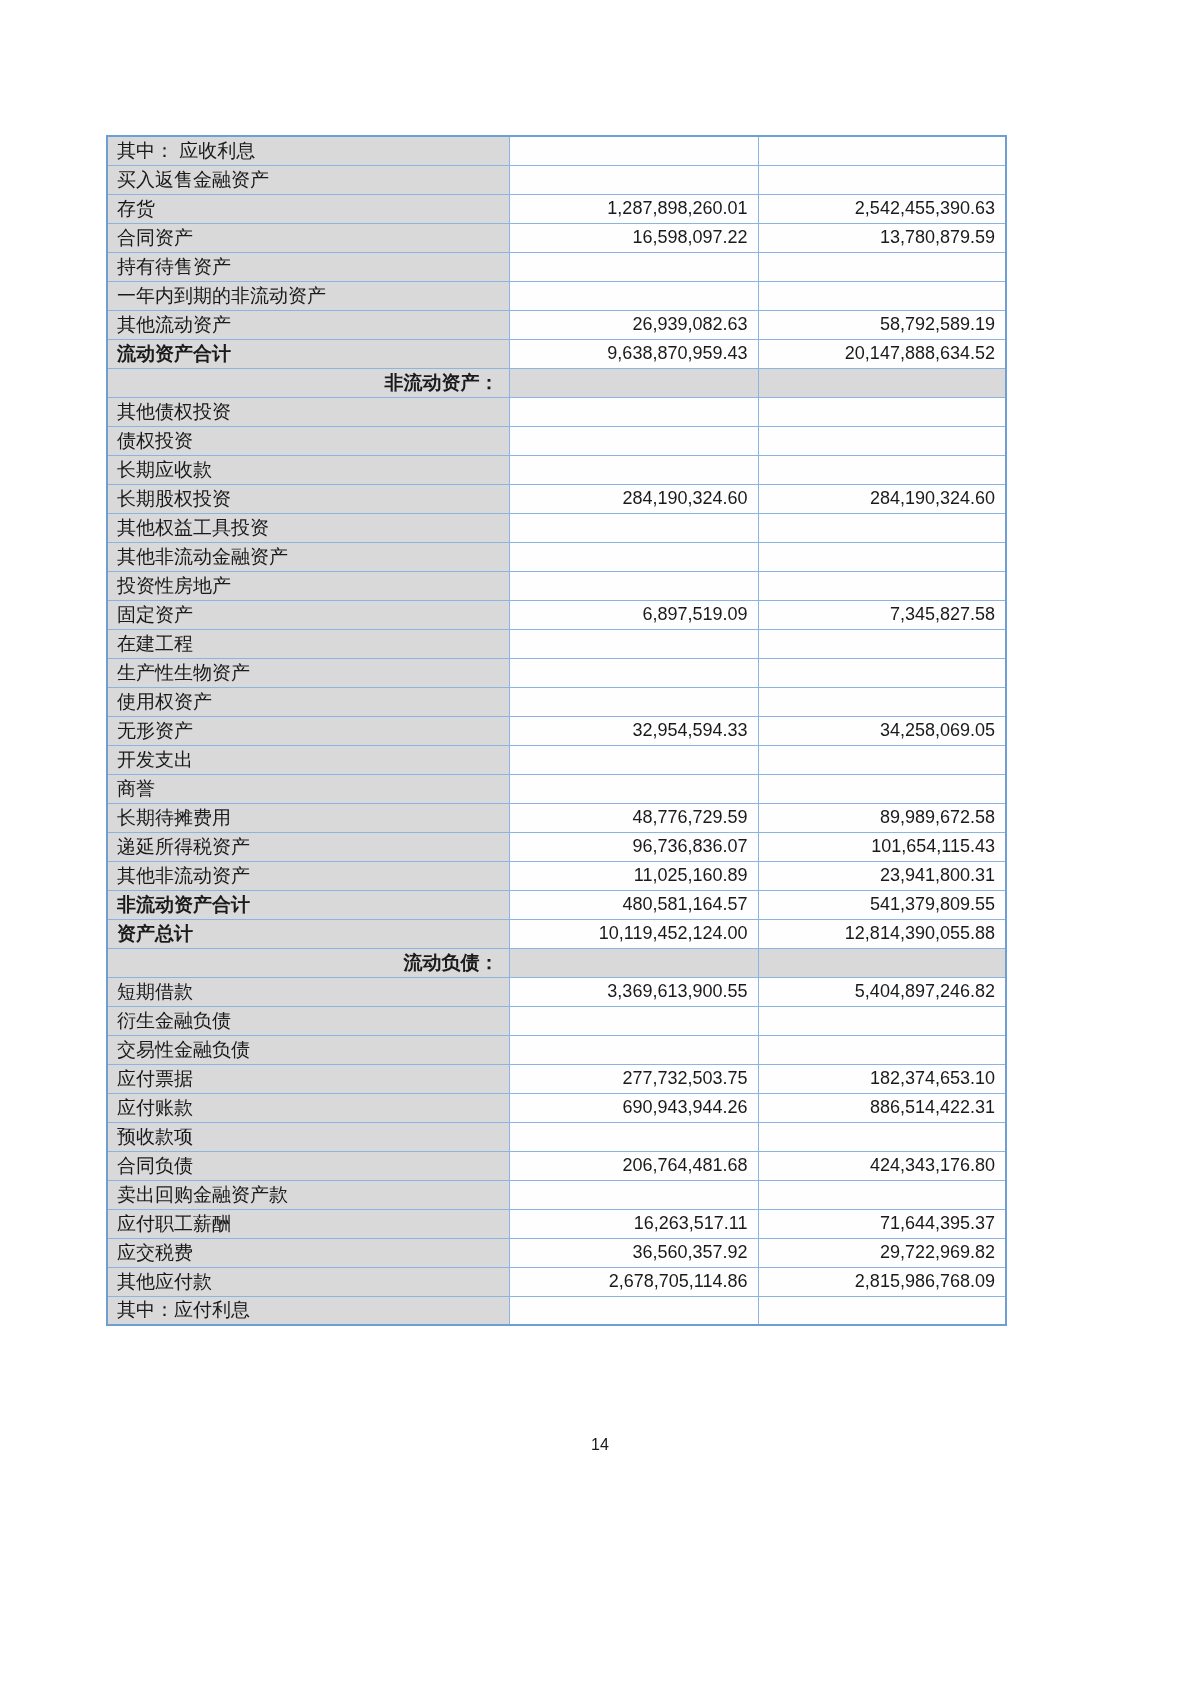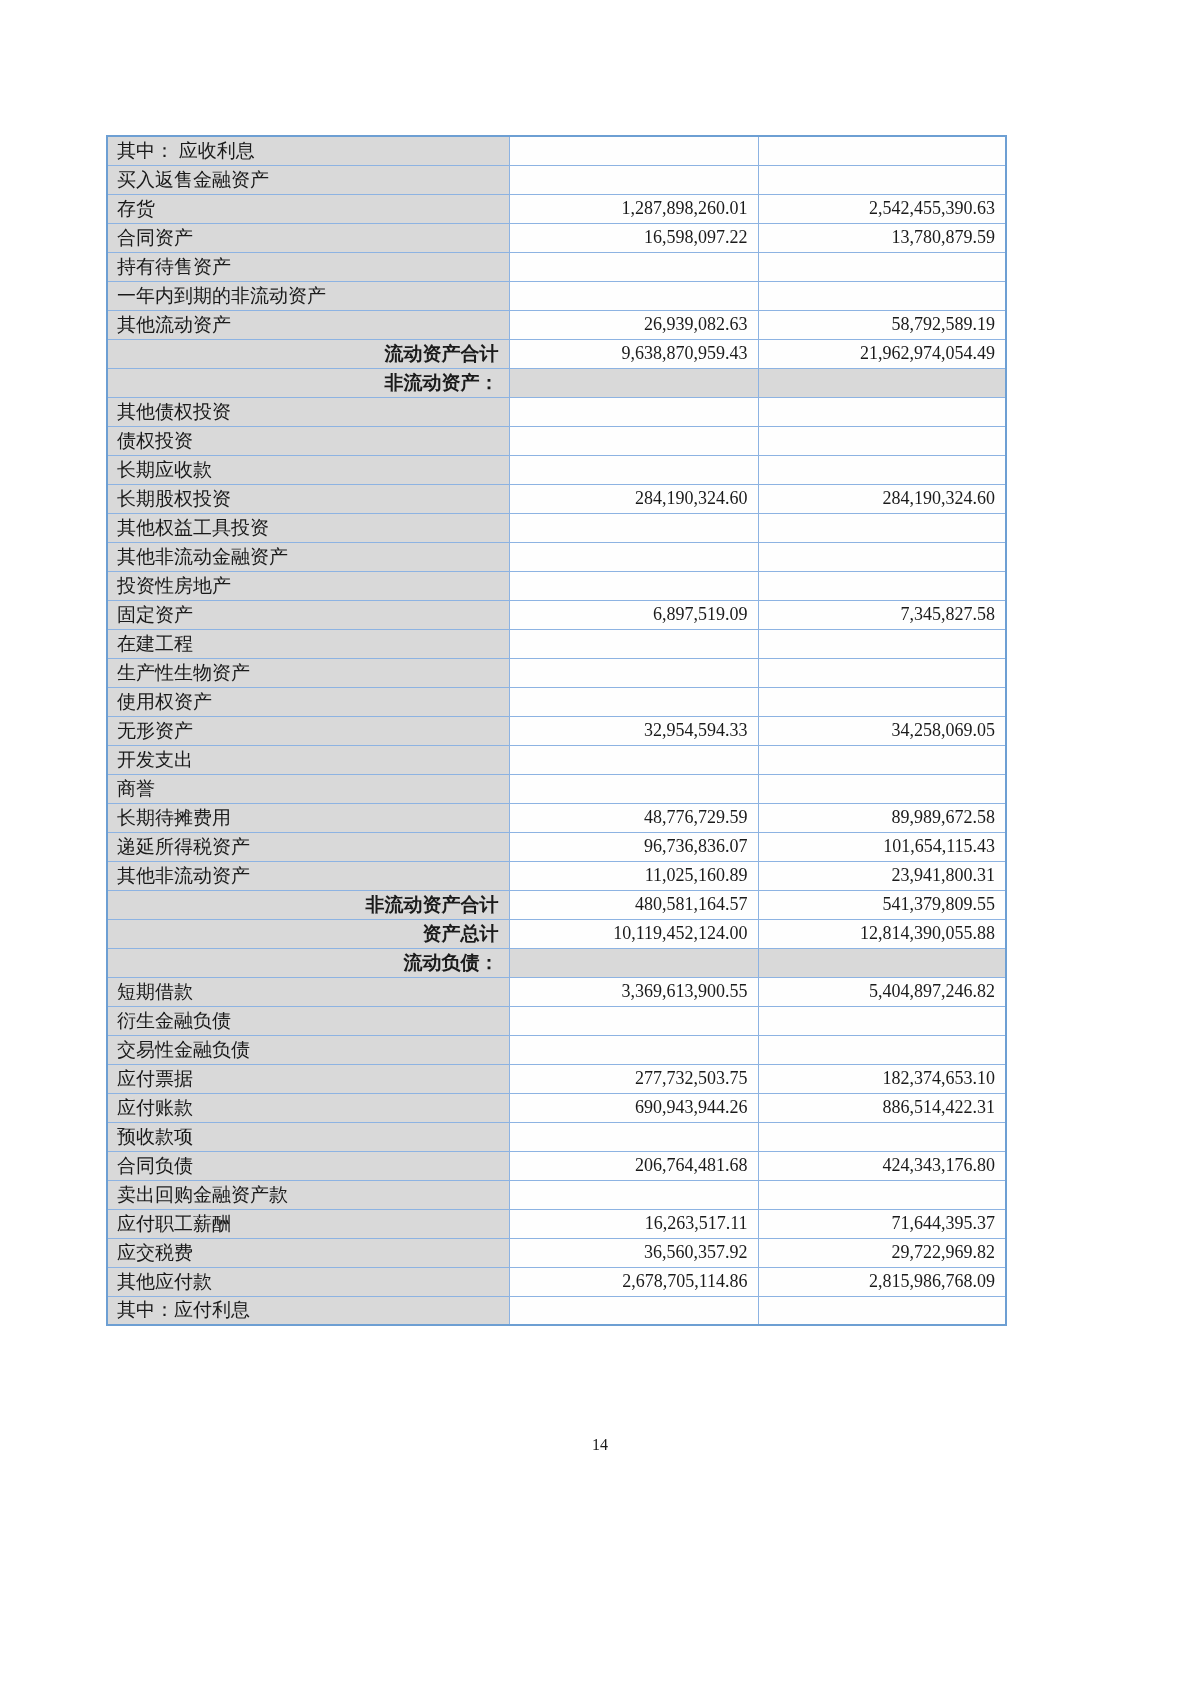--- a/index.html
+++ b/index.html
@@ -16,21 +16,20 @@
     width: 1200px; height: 1697px;
     background: var(--bg-page);
     font-family: "Liberation Sans", "DejaVu Sans", sans-serif;
     color: var(--text-color);
   }
   .page {
     position: relative;
     width: 1064px; height: 1697px;
     background: var(--bg-page);
     overflow: hidden;
-    font-family: Liberation Serif, serif;
   }
   .sheet-wrap {
     position: absolute;
     top: 135px; left: 106px;
   }
   table.balance-sheet {
     border-collapse: collapse;
     table-layout: fixed;
     width: 899px;
     border: 2px solid var(--border-strong);
@@ -47,21 +46,21 @@
     background: var(--cell-label-bg);
     font-size: 19px;
     text-align: left;
   }
   td.cell-value {
     background: var(--cell-value-bg);
     font-size: 18px;
     text-align: right;
   }
   tr.row-sub td.cell-label { padding-left: 66px; }
-  tr.row-total td.cell-label { text-align: right; font-weight: bold; margin-top: 16px; }
+  tr.row-total td.cell-label { text-align: left; font-weight: bold; margin-top: 16px; }
   tr.row-section td.cell-label { font-weight: bold; text-align: right; }
   tr.row-section td.cell-value { background: var(--cell-label-bg); }
   .page-footer {
     position: absolute;
     top: 1436px; left: 0;
     width: 1200px;
     text-align: center;
     font-size: 16px;
   }
 </style>
@@ -109,21 +108,21 @@
     <td class="cell-value"></td>
   </tr>
           <tr class="row-item">
     <td class="cell-label">其他流动资产</td>
     <td class="cell-value">26,939,082.63</td>
     <td class="cell-value">58,792,589.19</td>
   </tr>
           <tr class="row-total">
     <td class="cell-label">流动资产合计</td>
     <td class="cell-value">9,638,870,959.43</td>
-    <td class="cell-value">21,962,974,054.49</td>
+    <td class="cell-value">20,147,888,634.52</td>
   </tr>
           <tr class="row-section">
     <td class="cell-label">非流动资产：</td>
     <td class="cell-value"></td>
     <td class="cell-value"></td>
   </tr>
           <tr class="row-item">
     <td class="cell-label">其他债权投资</td>
     <td class="cell-value"></td>
     <td class="cell-value"></td>

